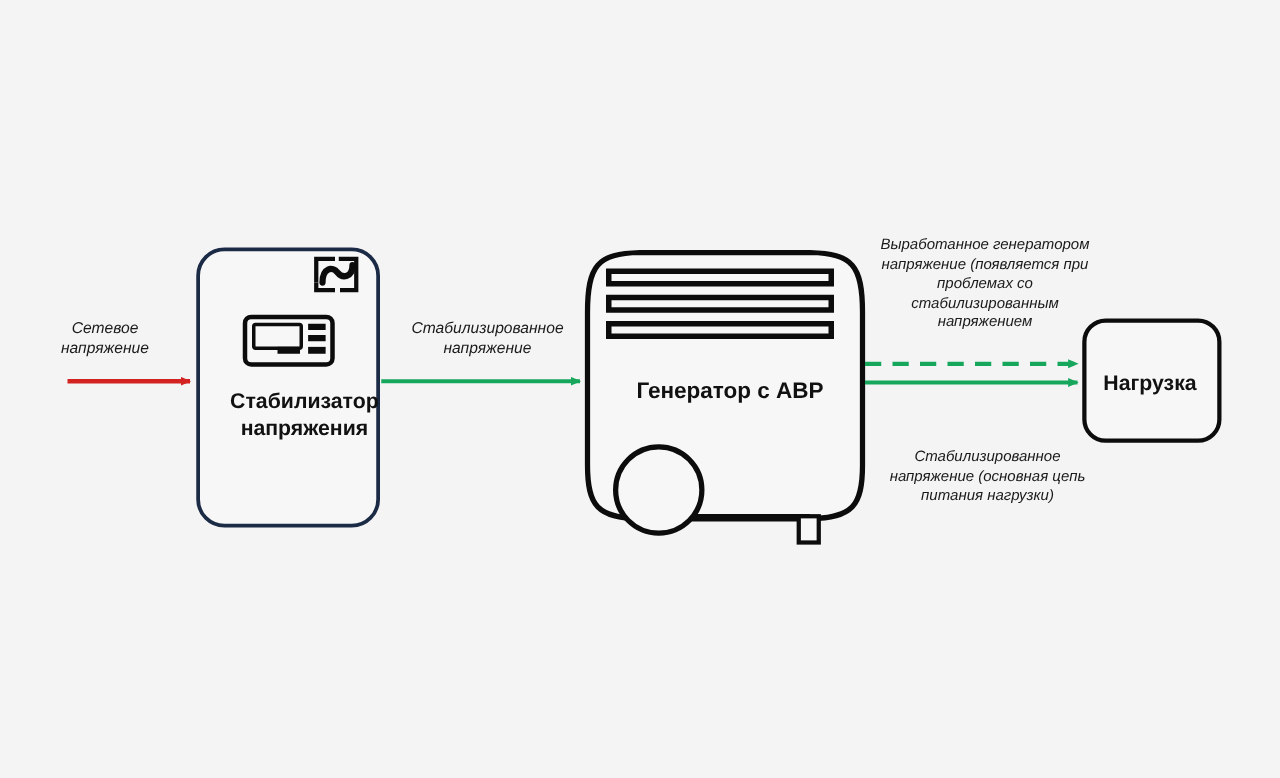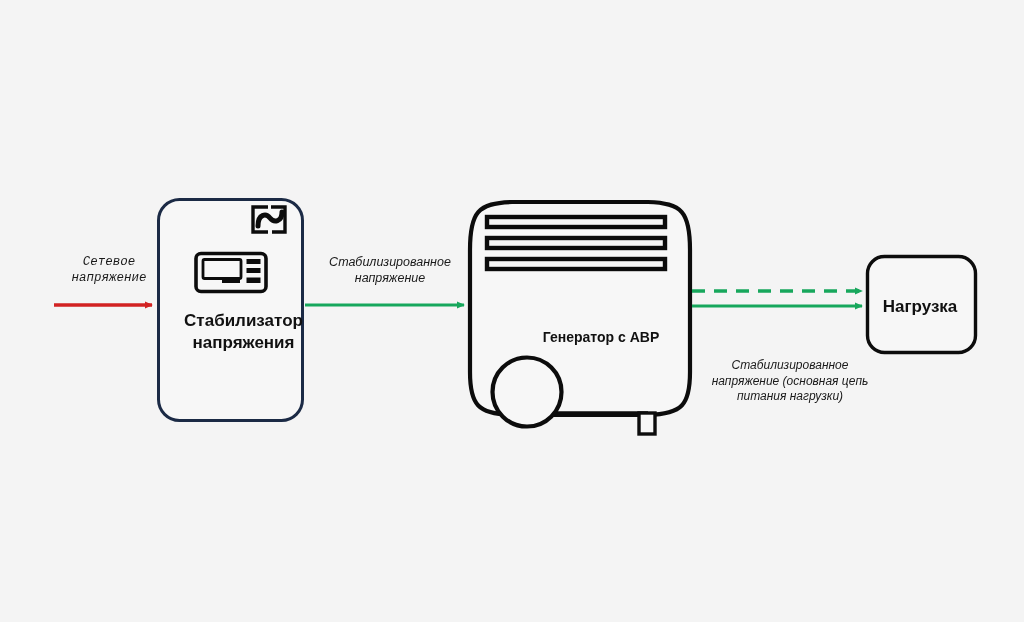--- a/index.html
+++ b/index.html
@@ -42,38 +42,36 @@
     white-space: pre-line;
     pointer-events: none;
   }
   #stabilizer-label {
     left: 170px;
     top: 310px;
     width: 147px;
     font-size: 17px;
   }
   #generator-label {
-    left: 481px;
+    left: 464px;
     top: 301px;
     width: 240px;
-    font-size: 14px;
-    margin-top: 28px;
+    font-size: 18px;
   }
   #load-label {
     left: 866px;
     top: 296px;
     width: 108px;
     font-size: 17px;
   }
   #label-mains {
-    left: 55px;
+    left: 30px;
     top: 254px;
     width: 108px;
     font-size: 12.5px;
-    font-family: Liberation Mono, monospace;
   }
   #label-stabilized-1 {
     left: 310px;
     top: 254px;
     width: 160px;
     font-size: 12.5px;
   }
   #label-generated {
     left: 690px;
     top: 188px;
@@ -172,18 +170,23 @@
   <div class="node-label" id="generator-label">Генератор с АВР</div>
 
   <div class="node-label" id="load-label">Нагрузка</div>
 
   <div class="edge-label" id="label-mains">Сетевое
 напряжение</div>
 
   <div class="edge-label" id="label-stabilized-1">Стабилизированное
 напряжение</div>
 
+  <div class="edge-label" id="label-generated">Выработанное генератором
+напряжение (появляется при
+проблемах со
+стабилизированным
+напряжением</div>
 
   <div class="edge-label" id="label-stabilized-2">Стабилизированное
 напряжение (основная цепь
 питания нагрузки)</div>
 
 </div>
 
 </body></html>

